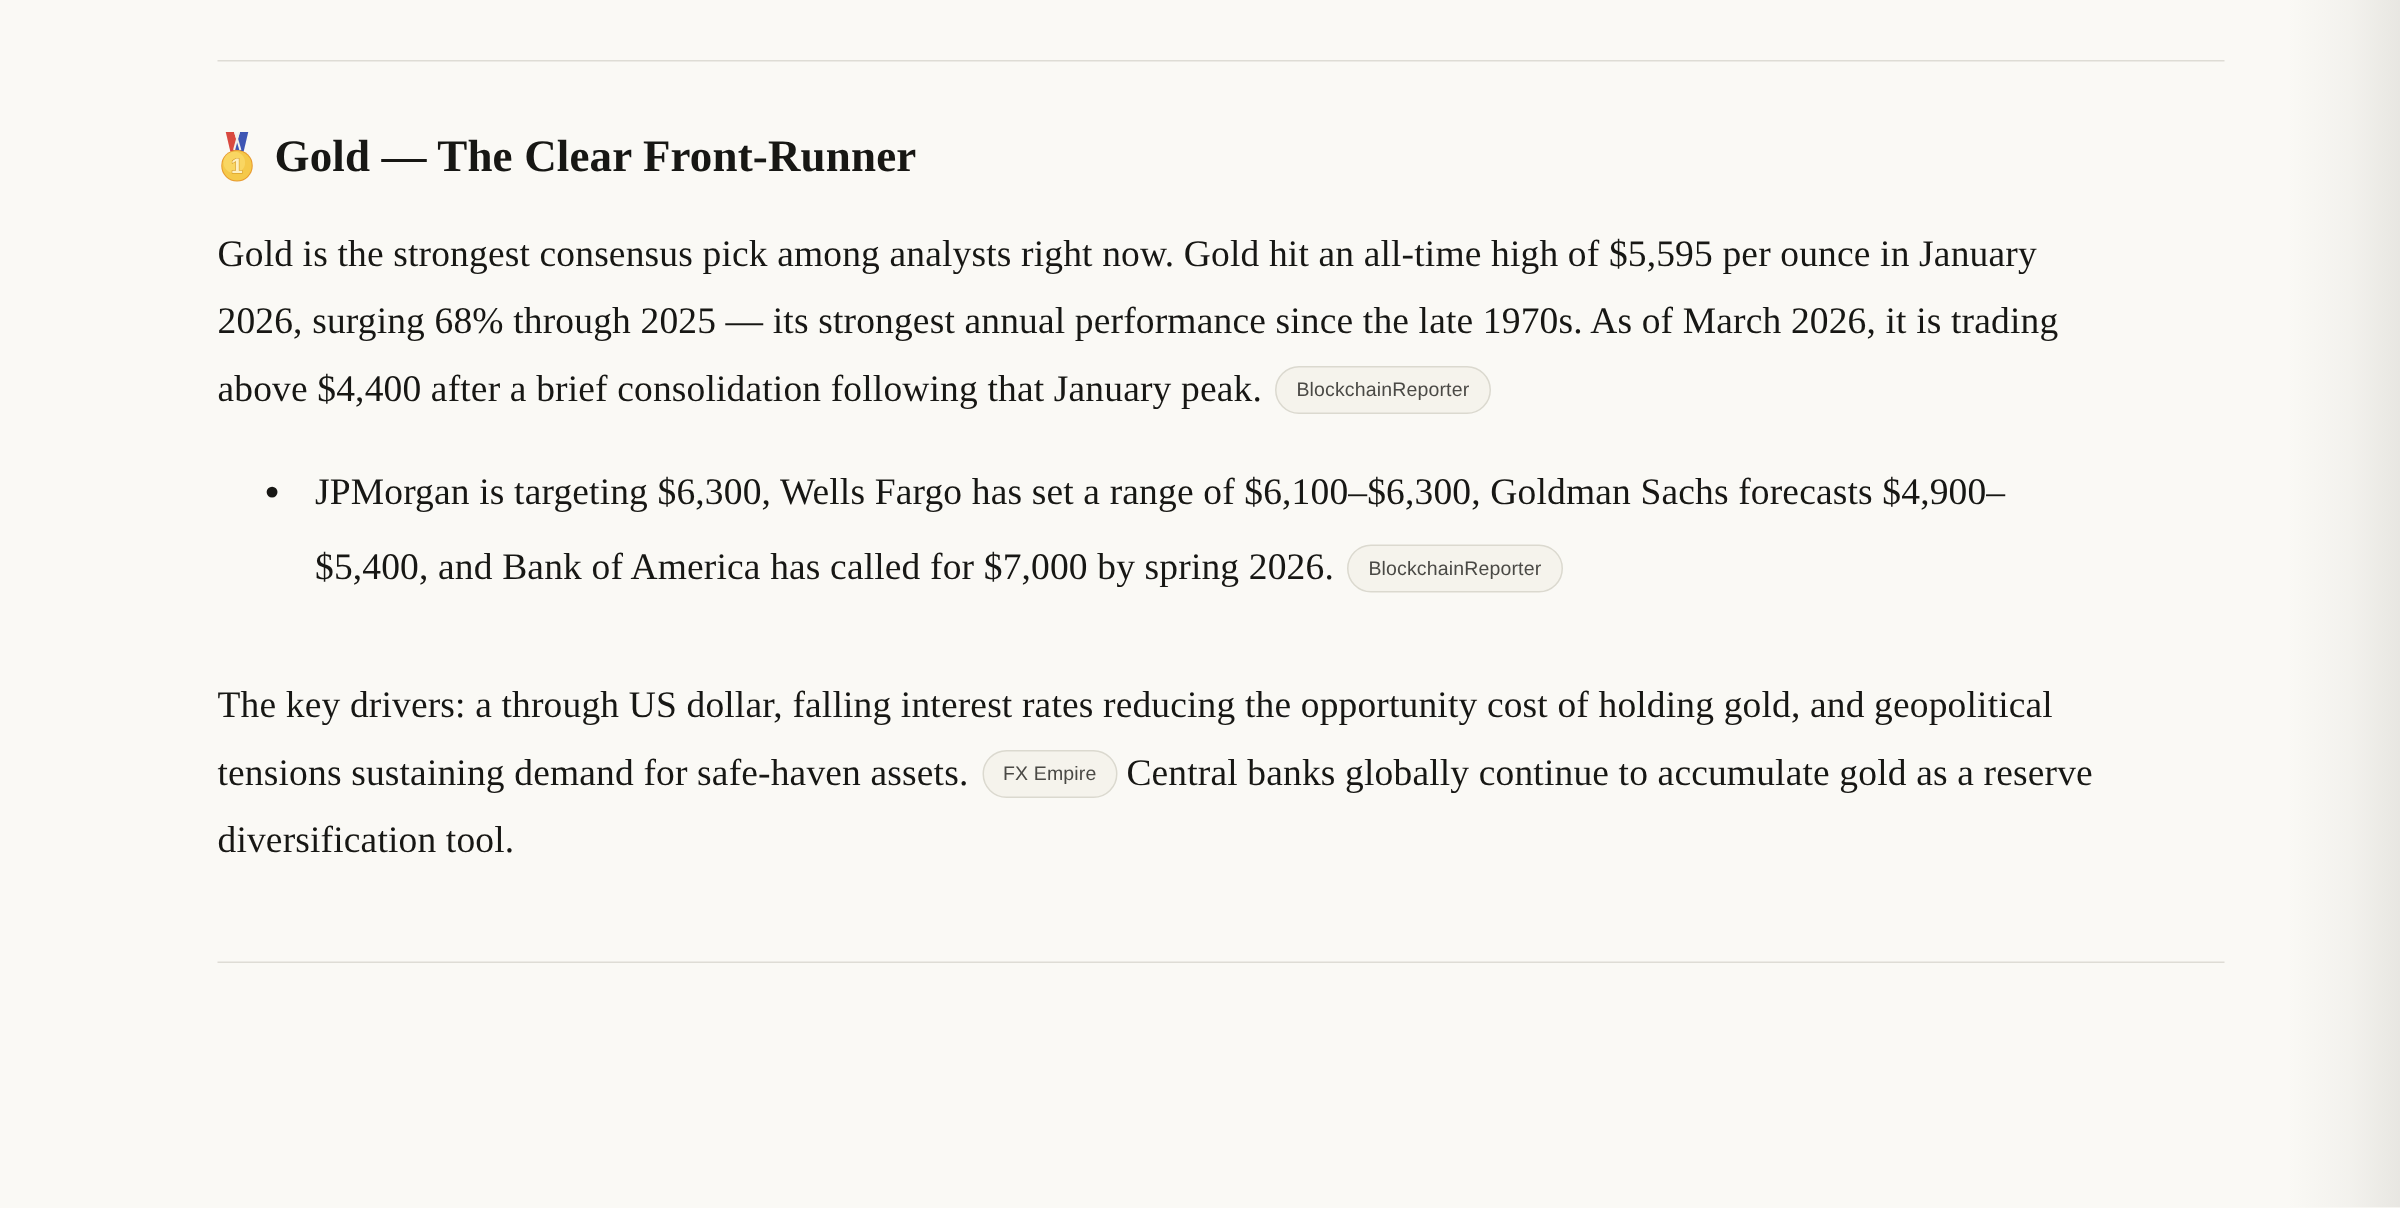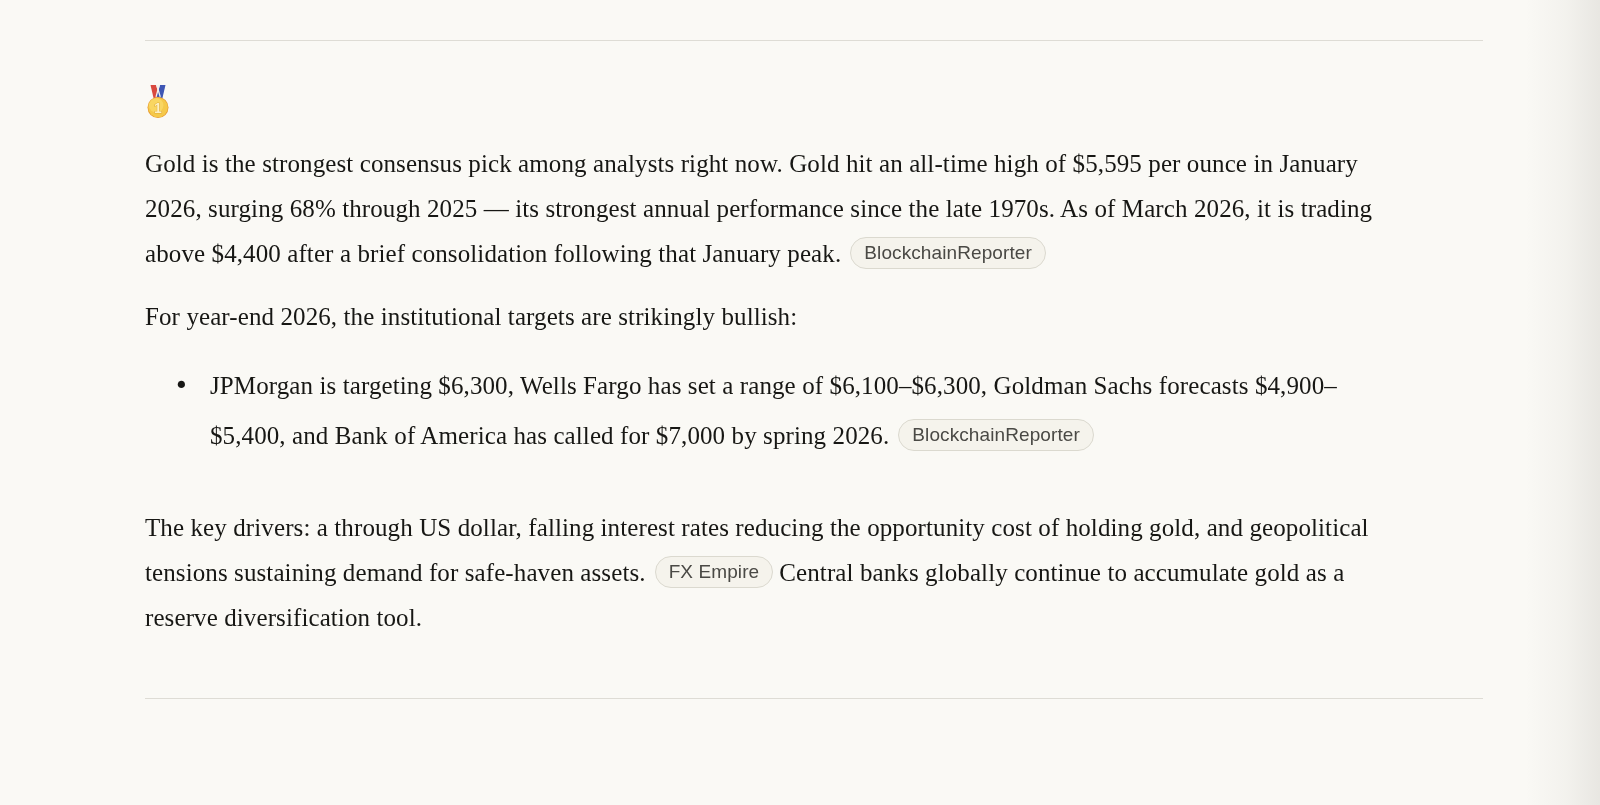--- a/index.html
+++ b/index.html
@@ -58,21 +58,21 @@
     position: absolute;
     left: -36px;
     top: 0;
     font-size: 25px;
     line-height: 50px;
     font-family: "DejaVu Sans", sans-serif;
   }
   .pill {
     display: inline-block;
     font-family: "Liberation Sans", "DejaVu Sans", sans-serif;
-    font-size: 19px;
+    font-size: 13px;
     line-height: 23px;
     color: #4A4945;
     background: #F5F3EC;
     border: 1px solid #DBD9CF;
     border-radius: 999px;
     padding: 3px 13px 4px 13px;
     margin-left: 9px;
     vertical-align: 3px;
     white-space: nowrap;
     cursor: pointer;
@@ -99,25 +99,25 @@
         <polygon points="5.5,0 11,0 14.6,11.5 8.6,13.2" fill="#D9493F"></polygon>
         <polygon points="15,0 20.5,0 17.4,13.2 11.4,11.5" fill="#3E56B4"></polygon>
         <polygon points="11,0 12.4,0 15.9,11.8 14.6,12.1" fill="#F2F1EC"></polygon>
         <polygon points="13.6,0 15,0 11.7,12.1 10.4,11.8" fill="#F2F1EC"></polygon>
         <circle cx="13" cy="22.5" r="10.5" fill="#E79A2F"></circle>
         <circle cx="13" cy="22.5" r="9.8" fill="#F5C94A"></circle>
         <circle cx="11.2" cy="20.3" r="7.2" fill="#F9DA6B" opacity="0.75"></circle>
         <text x="13" y="27.6" text-anchor="middle" font-family="Liberation Sans, sans-serif" font-weight="bold" font-size="14" fill="#FDF0C2" stroke="#D2931F" stroke-width="0.7" paint-order="stroke">1</text>
       </svg>
     </span>
+    <span>Gold — The Clear Front-Runner</span>
   </h2>
 
   <p class="body-p p1"><span>Gold is the strongest consensus pick among analysts right now. Gold hit an all-time high of $5,595 per ounce in January 2026, surging 68% through 2025 — its strongest annual performance since the late 1970s. As of March 2026, it is trading above $4,400 after a brief consolidation following that January peak.</span><span class="pill">BlockchainReporter</span></p>
 
-  <p class="body-p p2">For year-end 2026, the institutional targets are strikingly bullish:</p>
 
   <ul class="bullet-list">
     <li><span class="bullet-glyph">•</span><span>JPMorgan is targeting $6,300, Wells Fargo has set a range of $6,100–$6,300, Goldman Sachs forecasts $4,900–$5,400, and Bank of America has called for $7,000 by spring 2026.</span><span class="pill">BlockchainReporter</span></li>
   </ul>
 
   <p class="body-p p3"><span>The key drivers: a through US dollar, falling interest rates reducing the opportunity cost of holding gold, and geopolitical tensions sustaining demand for safe-haven assets.</span><span class="pill mid">FX Empire</span><span>Central banks globally continue to accumulate gold as a reserve diversification tool.</span></p>
 
   <hr class="rule rule-bottom">
 
 </div>

